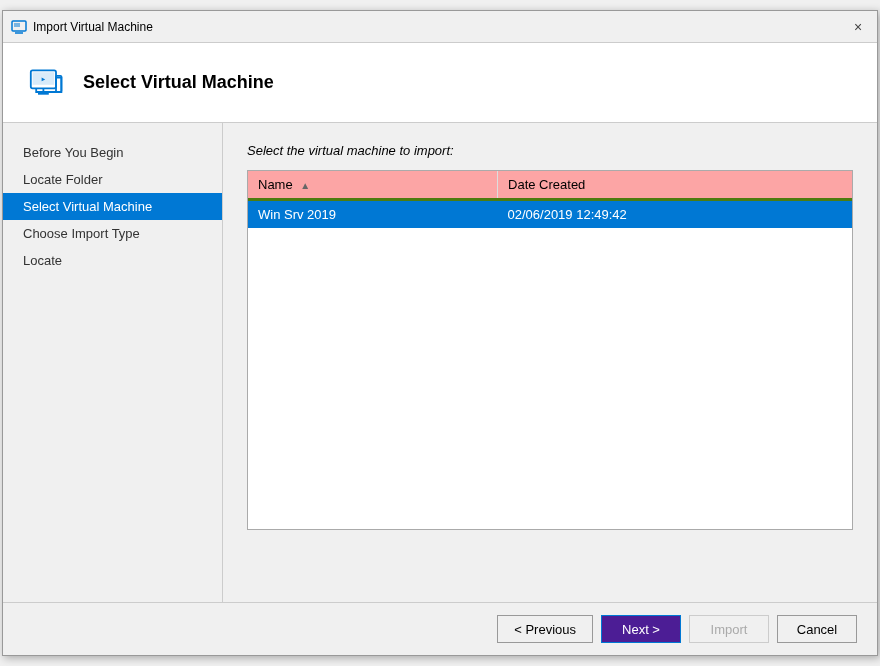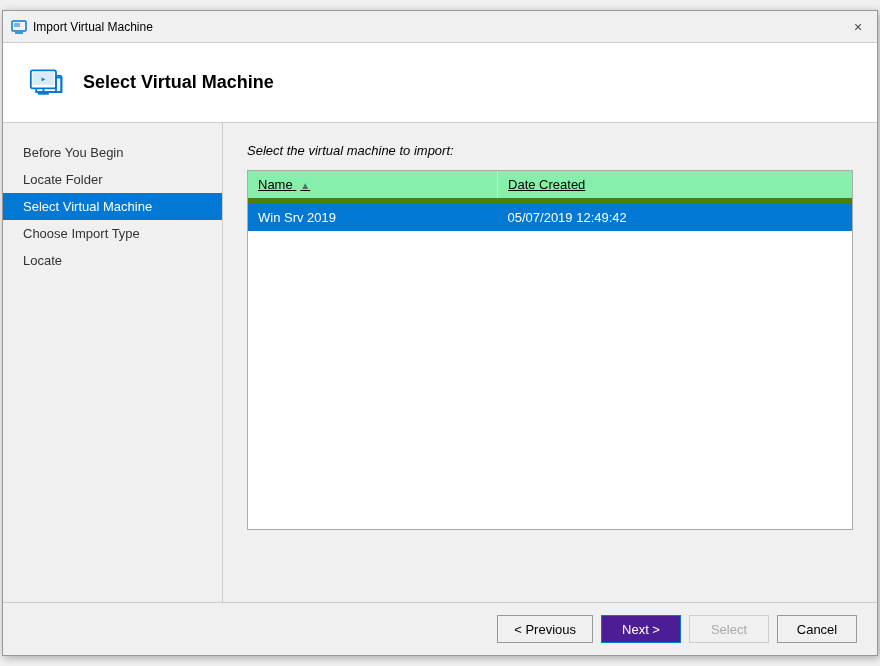--- a/index.html
+++ b/index.html
@@ -143,23 +143,22 @@
       height: 360px;
       overflow: hidden;
     }
 
     .vm-table {
       width: 100%;
       border-collapse: collapse;
     }
 
     .vm-table thead tr {
-      background: #86efac;
-      border-bottom: 6px solid #4d7c0f;
-      text-decoration: underline;
+      background: #fca5a5;
+      border-bottom: 3px solid #4d7c0f;
     }
 
     .vm-table thead th {
       padding: 6px 10px;
       text-align: left;
       font-weight: normal;
       color: #000;
       font-size: 13px;
       border-right: 1px solid #ddd;
       cursor: pointer;
@@ -289,29 +288,29 @@
                 <span class="sort-arrow">▲</span>
               </th>
               <th>
                 <span>Date Created</span>
               </th>
             </tr>
           </thead>
           <tbody>
             <tr class="selected">
               <td>Win Srv 2019</td>
-              <td>05/07/2019 12:49:42</td>
+              <td>02/06/2019 12:49:42</td>
             </tr>
           </tbody>
         </table>
       </div>
     </div>
 
   </div>
 
   <div class="footer">
     <button class="btn">&lt; Previous</button>
     <button class="btn primary">Next &gt;</button>
-    <button class="btn" disabled="">Select</button>
+    <button class="btn" disabled="">Import</button>
     <button class="btn">Cancel</button>
   </div>
 
 </div>
 
 </body></html>

